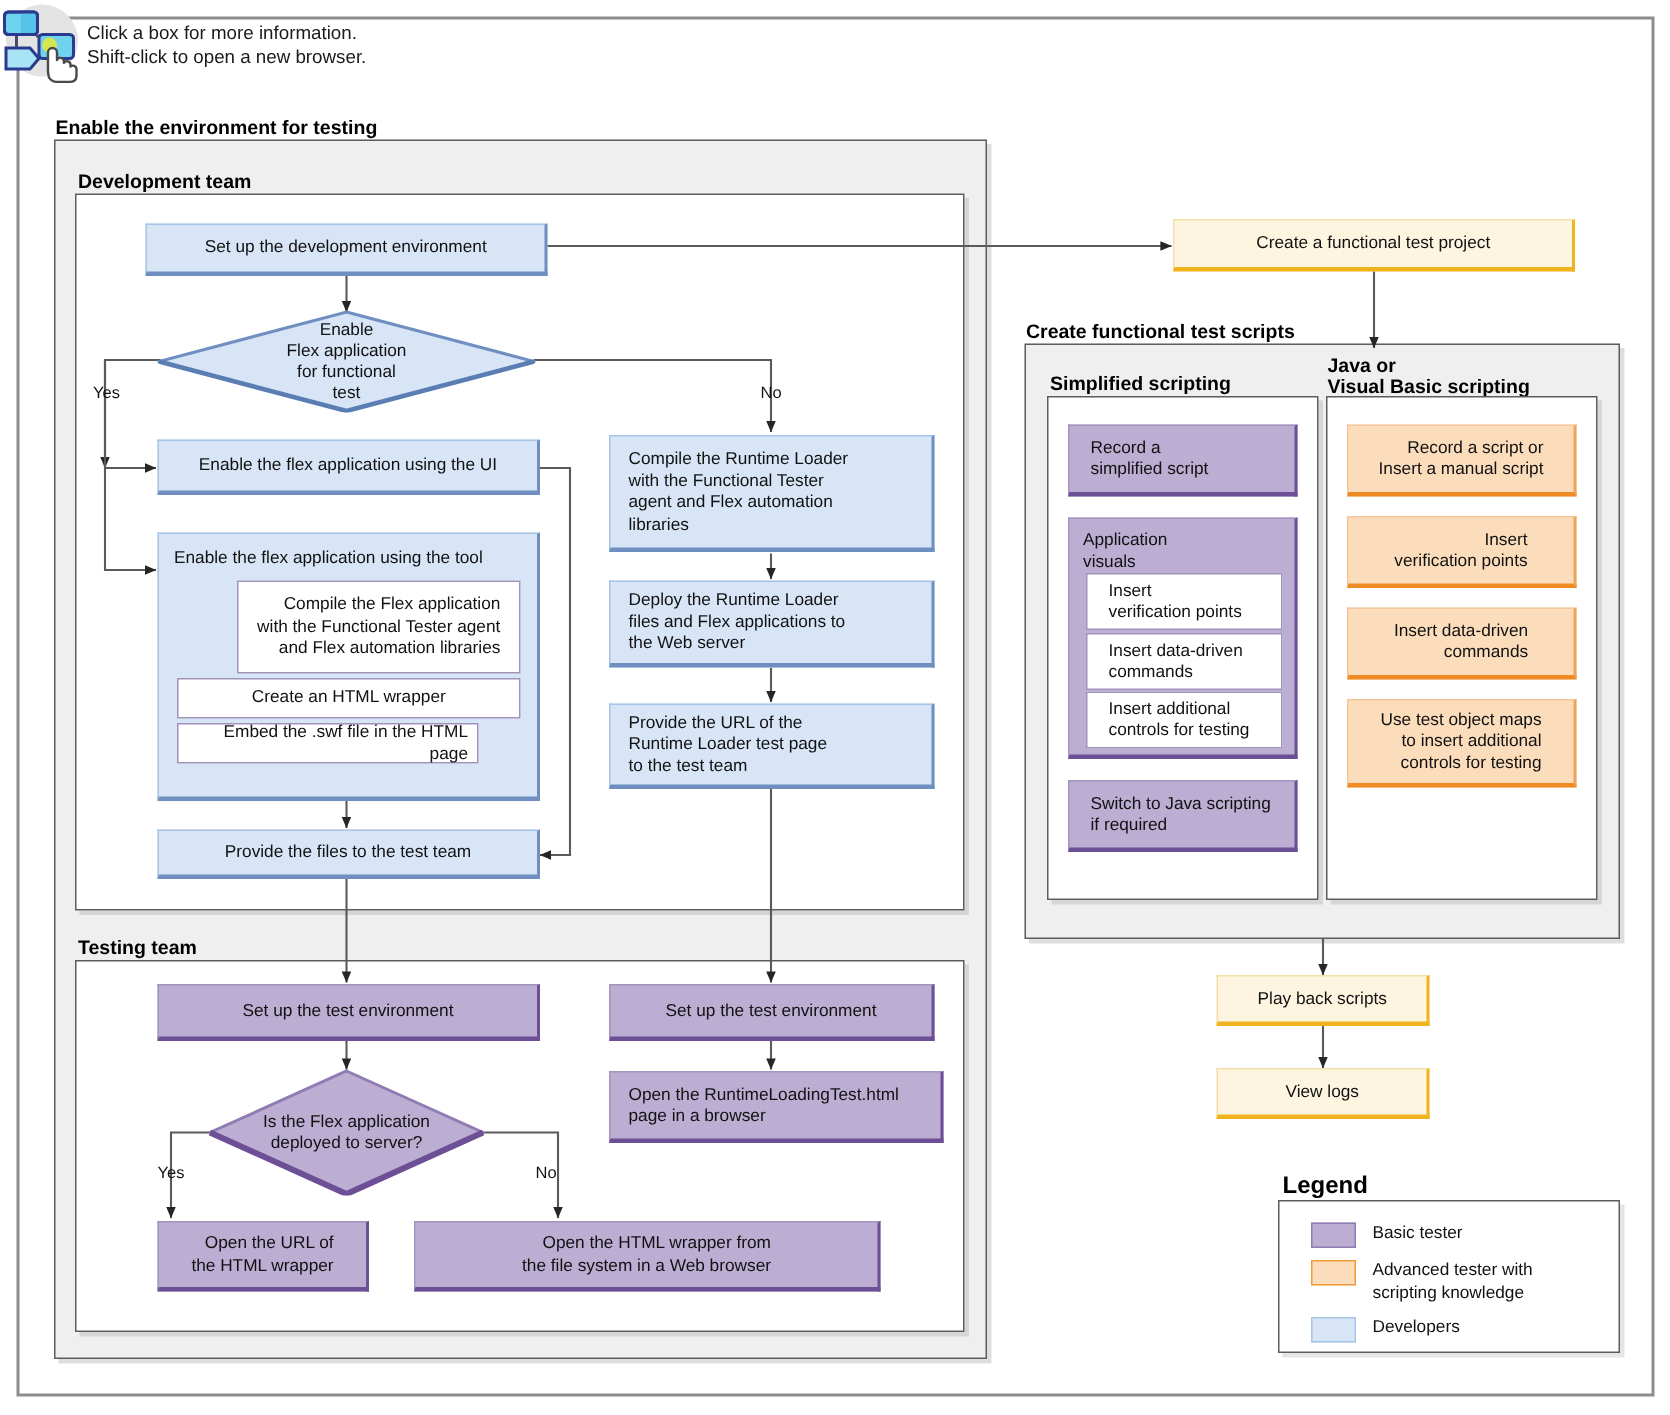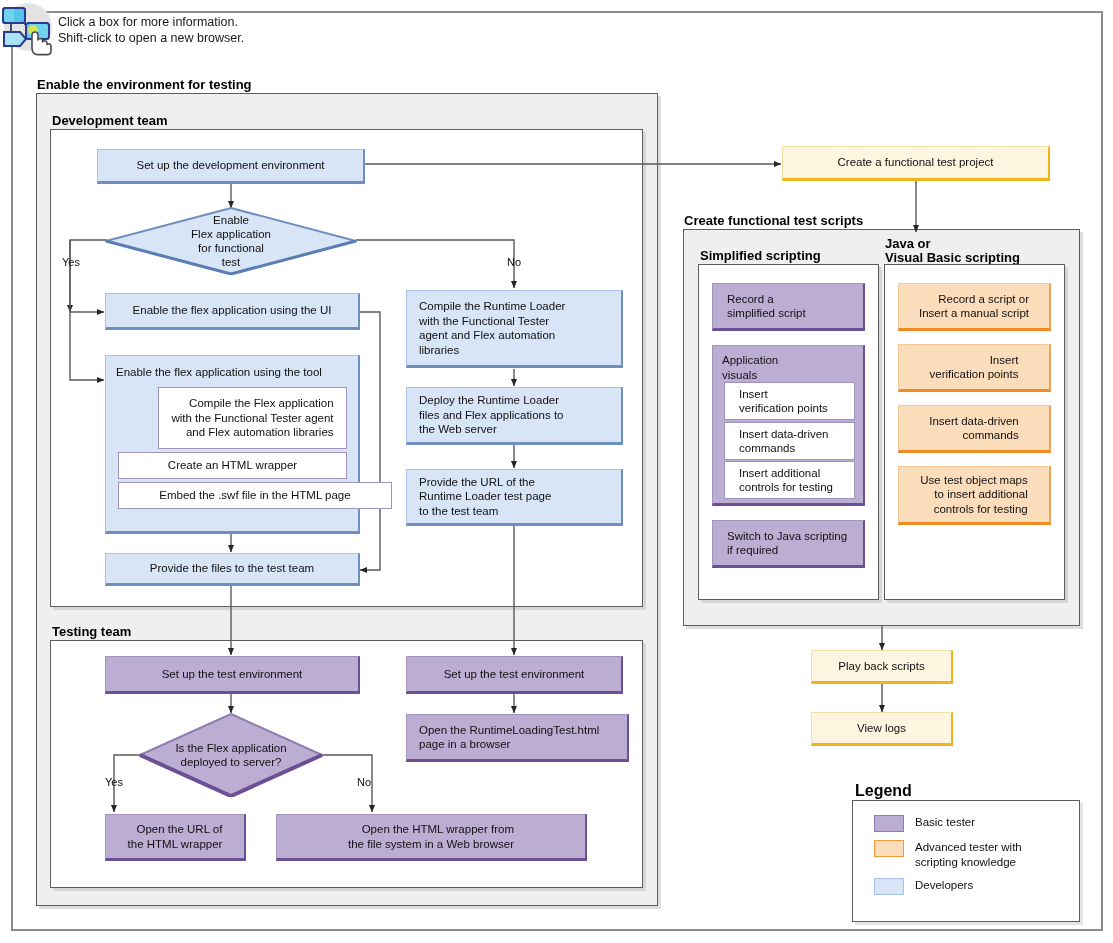--- a/index.html
+++ b/index.html
@@ -134,21 +134,21 @@
 
   
   #legend-title {
     position: absolute;
     left: 855px; top: 782px;
     font-size: 16px; font-weight: bold; color: #000;
   }
   #legend-box {
     position: absolute;
     left: 852px; top: 800px;
-    width: 228px; height: 122px;
+    width: 228px; height: 102px;
     background: #fff;
     border: 1px solid #5d5d5d;
     box-shadow: 3px 3px 0 rgba(0,0,0,0.10);
   }
   .legend-row {
     position: absolute;
     display: flex; align-items: flex-start;
   }
   .swatch {
     width: 30px; height: 17px; flex: 0 0 30px;
@@ -270,21 +270,21 @@
 
   <div class="node blue" style="left:105px; top:293px; width:255px; height:37px;">Enable the flex application using the UI</div>
 
   <div class="node blue topleft" style="left:105px; top:355px; width:255px; height:179px; padding:9px 10px;">
     <span>Enable the flex application using the tool</span>
   </div>
   <div class="node plain" style="left:118px; top:387px; width:189px; height:62px;margin-left:40px;">Compile the Flex application
 with the Functional Tester agent
 and Flex automation libraries</div>
   <div class="node plain" style="left:118px; top:452px; width:229px; height:27px;">Create an HTML wrapper</div>
-  <div class="node plain" style="left:118px; top:482px; width:274px; height:27px;">Embed the .swf file in the HTML page</div>
+  <div class="node plain" style="left:118px; top:482px; width:201px; height:27px;">Embed the .swf file in the HTML page</div>
 
   <div class="node blue" style="left:105px; top:553px; width:255px; height:33px;">Provide the files to the test team</div>
 
   <div class="node blue left" style="left:406px; top:290px; width:217px; height:78px; padding-left:12px;">Compile the Runtime Loader
 with the Functional Tester
 agent and Flex automation
 libraries</div>
   <div class="node blue left" style="left:406px; top:387px; width:217px; height:58px; padding-left:12px;">Deploy the Runtime Loader
 files and Flex applications to
 the Web server</div>

